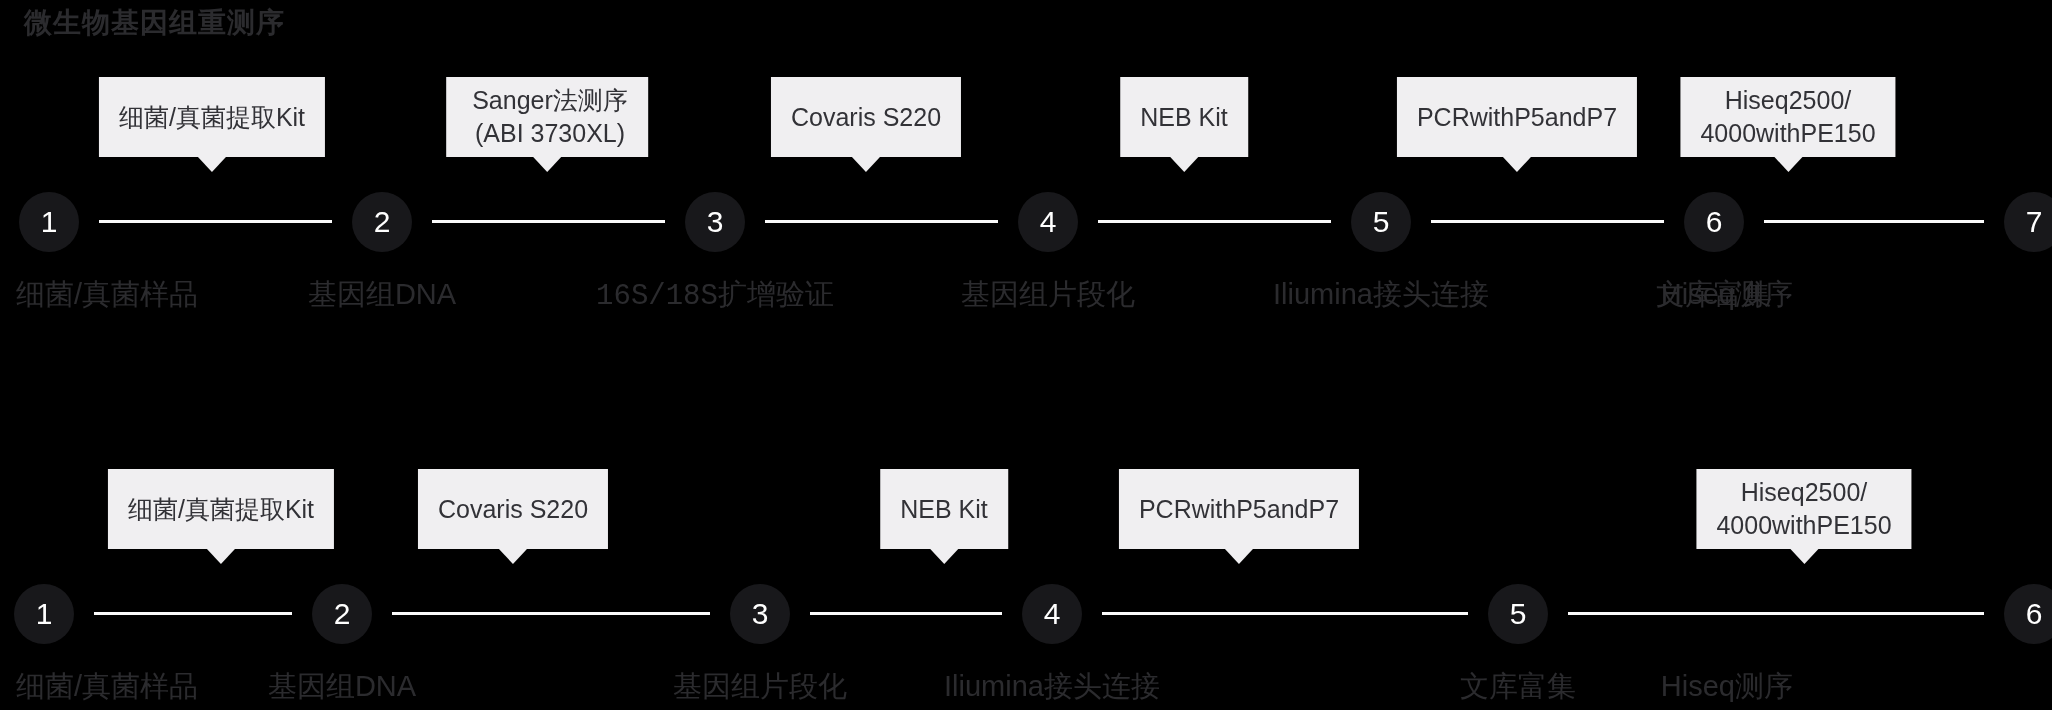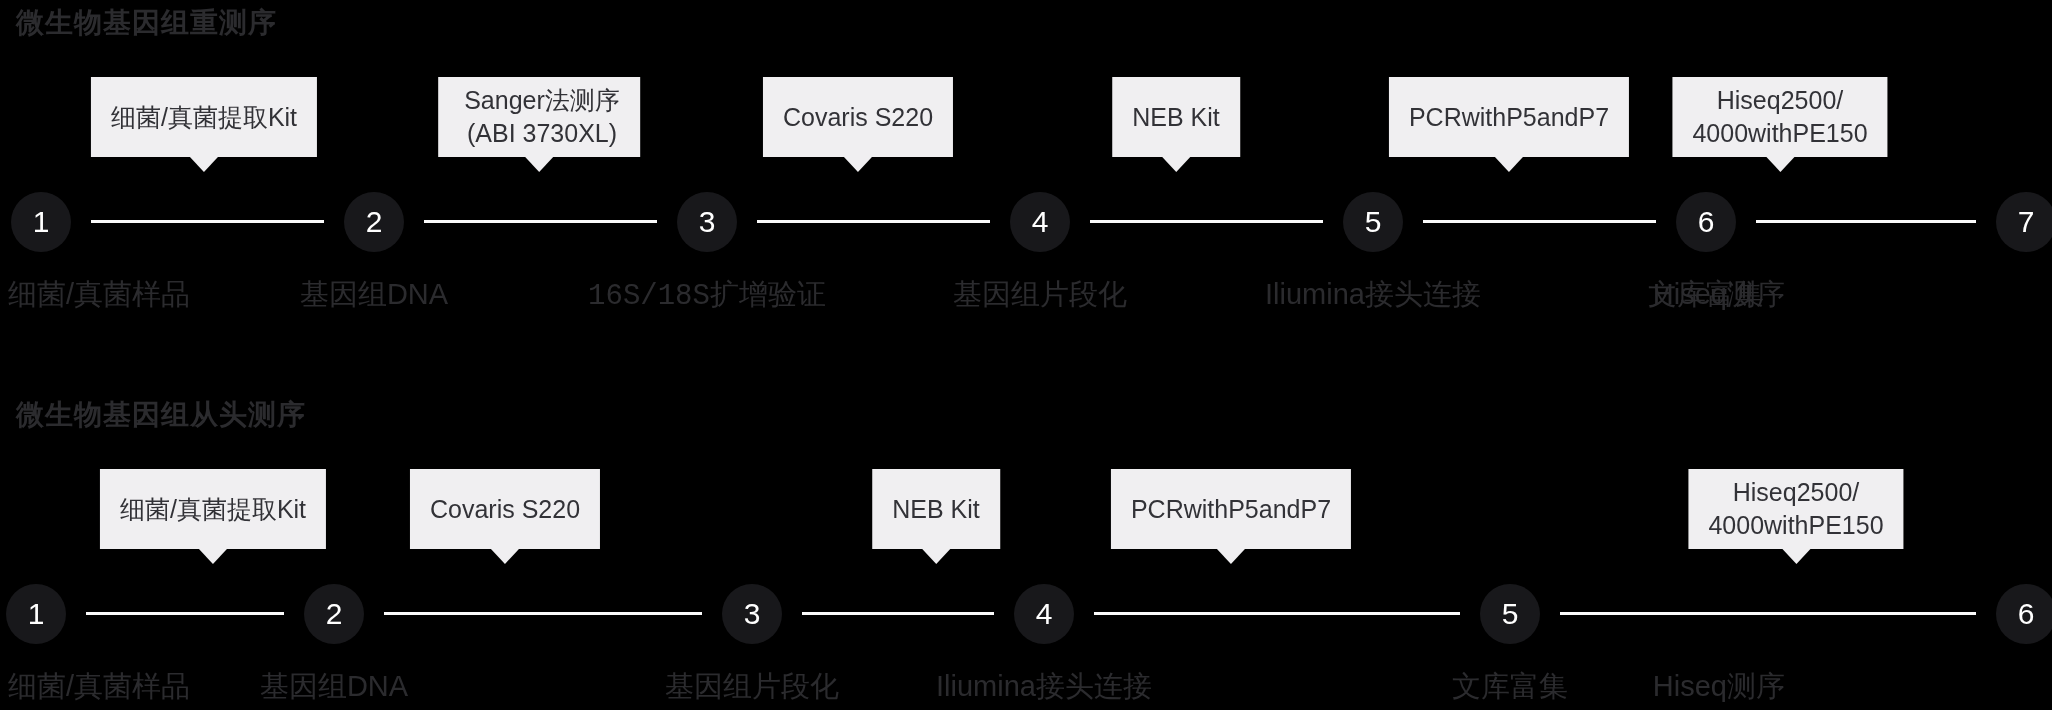--- a/index.html
+++ b/index.html
@@ -3,21 +3,21 @@
 <meta charset="utf-8">
 <style>
   html, body { margin: 0; padding: 0; }
   body {
     width: 2052px; height: 710px;
     background: var(--background, #000);
     font-family: "Liberation Sans", "DejaVu Sans", sans-serif;
     position: relative; overflow: hidden;
   }
   .canvas { position: absolute; inset: 0; }
-  .flow { position: absolute; left: 8px; width: 1777px; height: 330px; }
+  .flow { position: absolute; left: 16px; width: 1777px; height: 330px; }
   .flow-title {
     position: absolute; top: 4px; left: 8px; margin: 0;
     font-size: 28px; font-weight: 700; color: var(--label-text, #2b2b2e);
     letter-spacing: 1px; white-space: nowrap;
   }
   .flow-body { position: absolute; left: 0; top: 0; width: 100%; height: 100%; }
   .connector {
     position: absolute; top: 220px; height: 3px;
     background: var(--connector, #fafafa);
   }
@@ -121,21 +121,20 @@
         </div>
         <div class="step-label centered" style="left: 1698px;">文库富集</div>
         <div class="circle" style="left: 1988px;">
           <span>7</span>
         </div>
         <div class="step-label" style="right: 0px;">Hiseq测序</div>
       </div>
   </section>
 
   <section class="flow" style="top:392px">
-    <h2 class="flow-title">微生物基因组从头测序</h2>
     <div class="flow-body">
         <div class="connector" style="left: 78px; width: 198px;"></div>
         <div class="connector" style="left: 376px; width: 318px;"></div>
         <div class="connector" style="left: 794px; width: 192px;"></div>
         <div class="connector" style="left: 1086px; width: 366px;"></div>
         <div class="connector" style="left: 1552px; width: 416px;"></div>
         <div class="tooltip" style="left: 205px;">
           <div class="tooltip-line">细菌/真菌提取Kit</div>
           <div class="tooltip-arrow"></div>
         </div>

